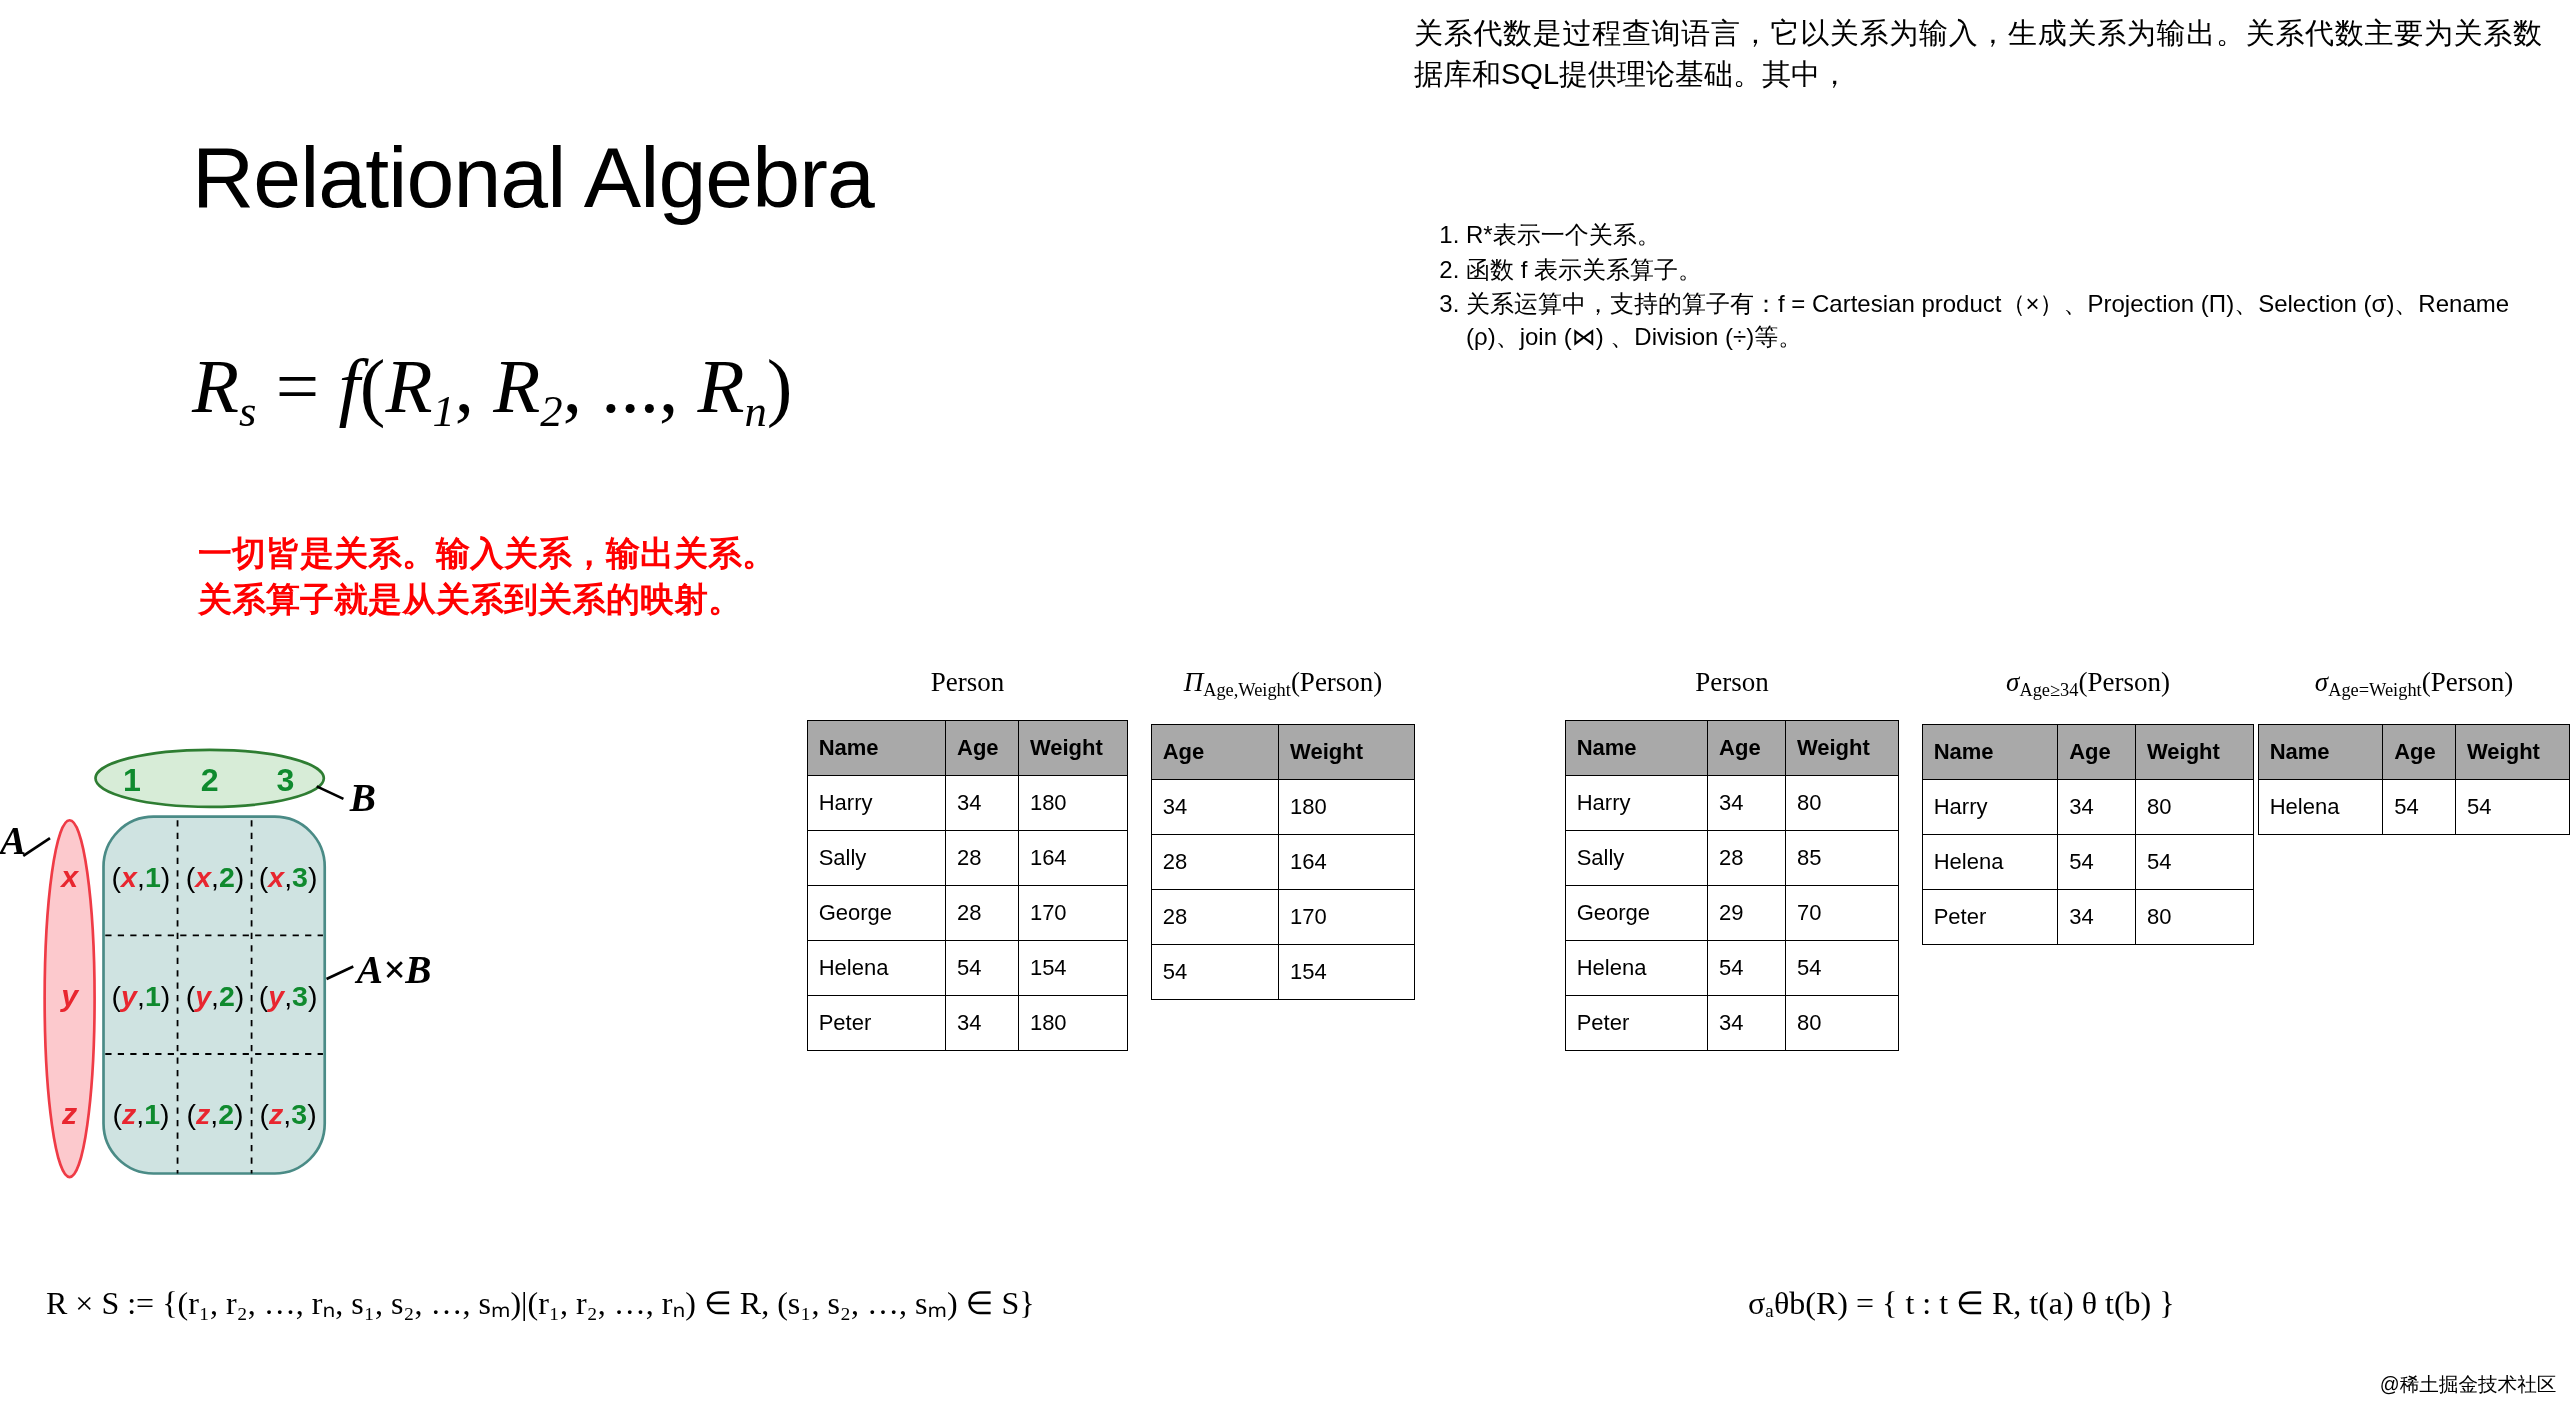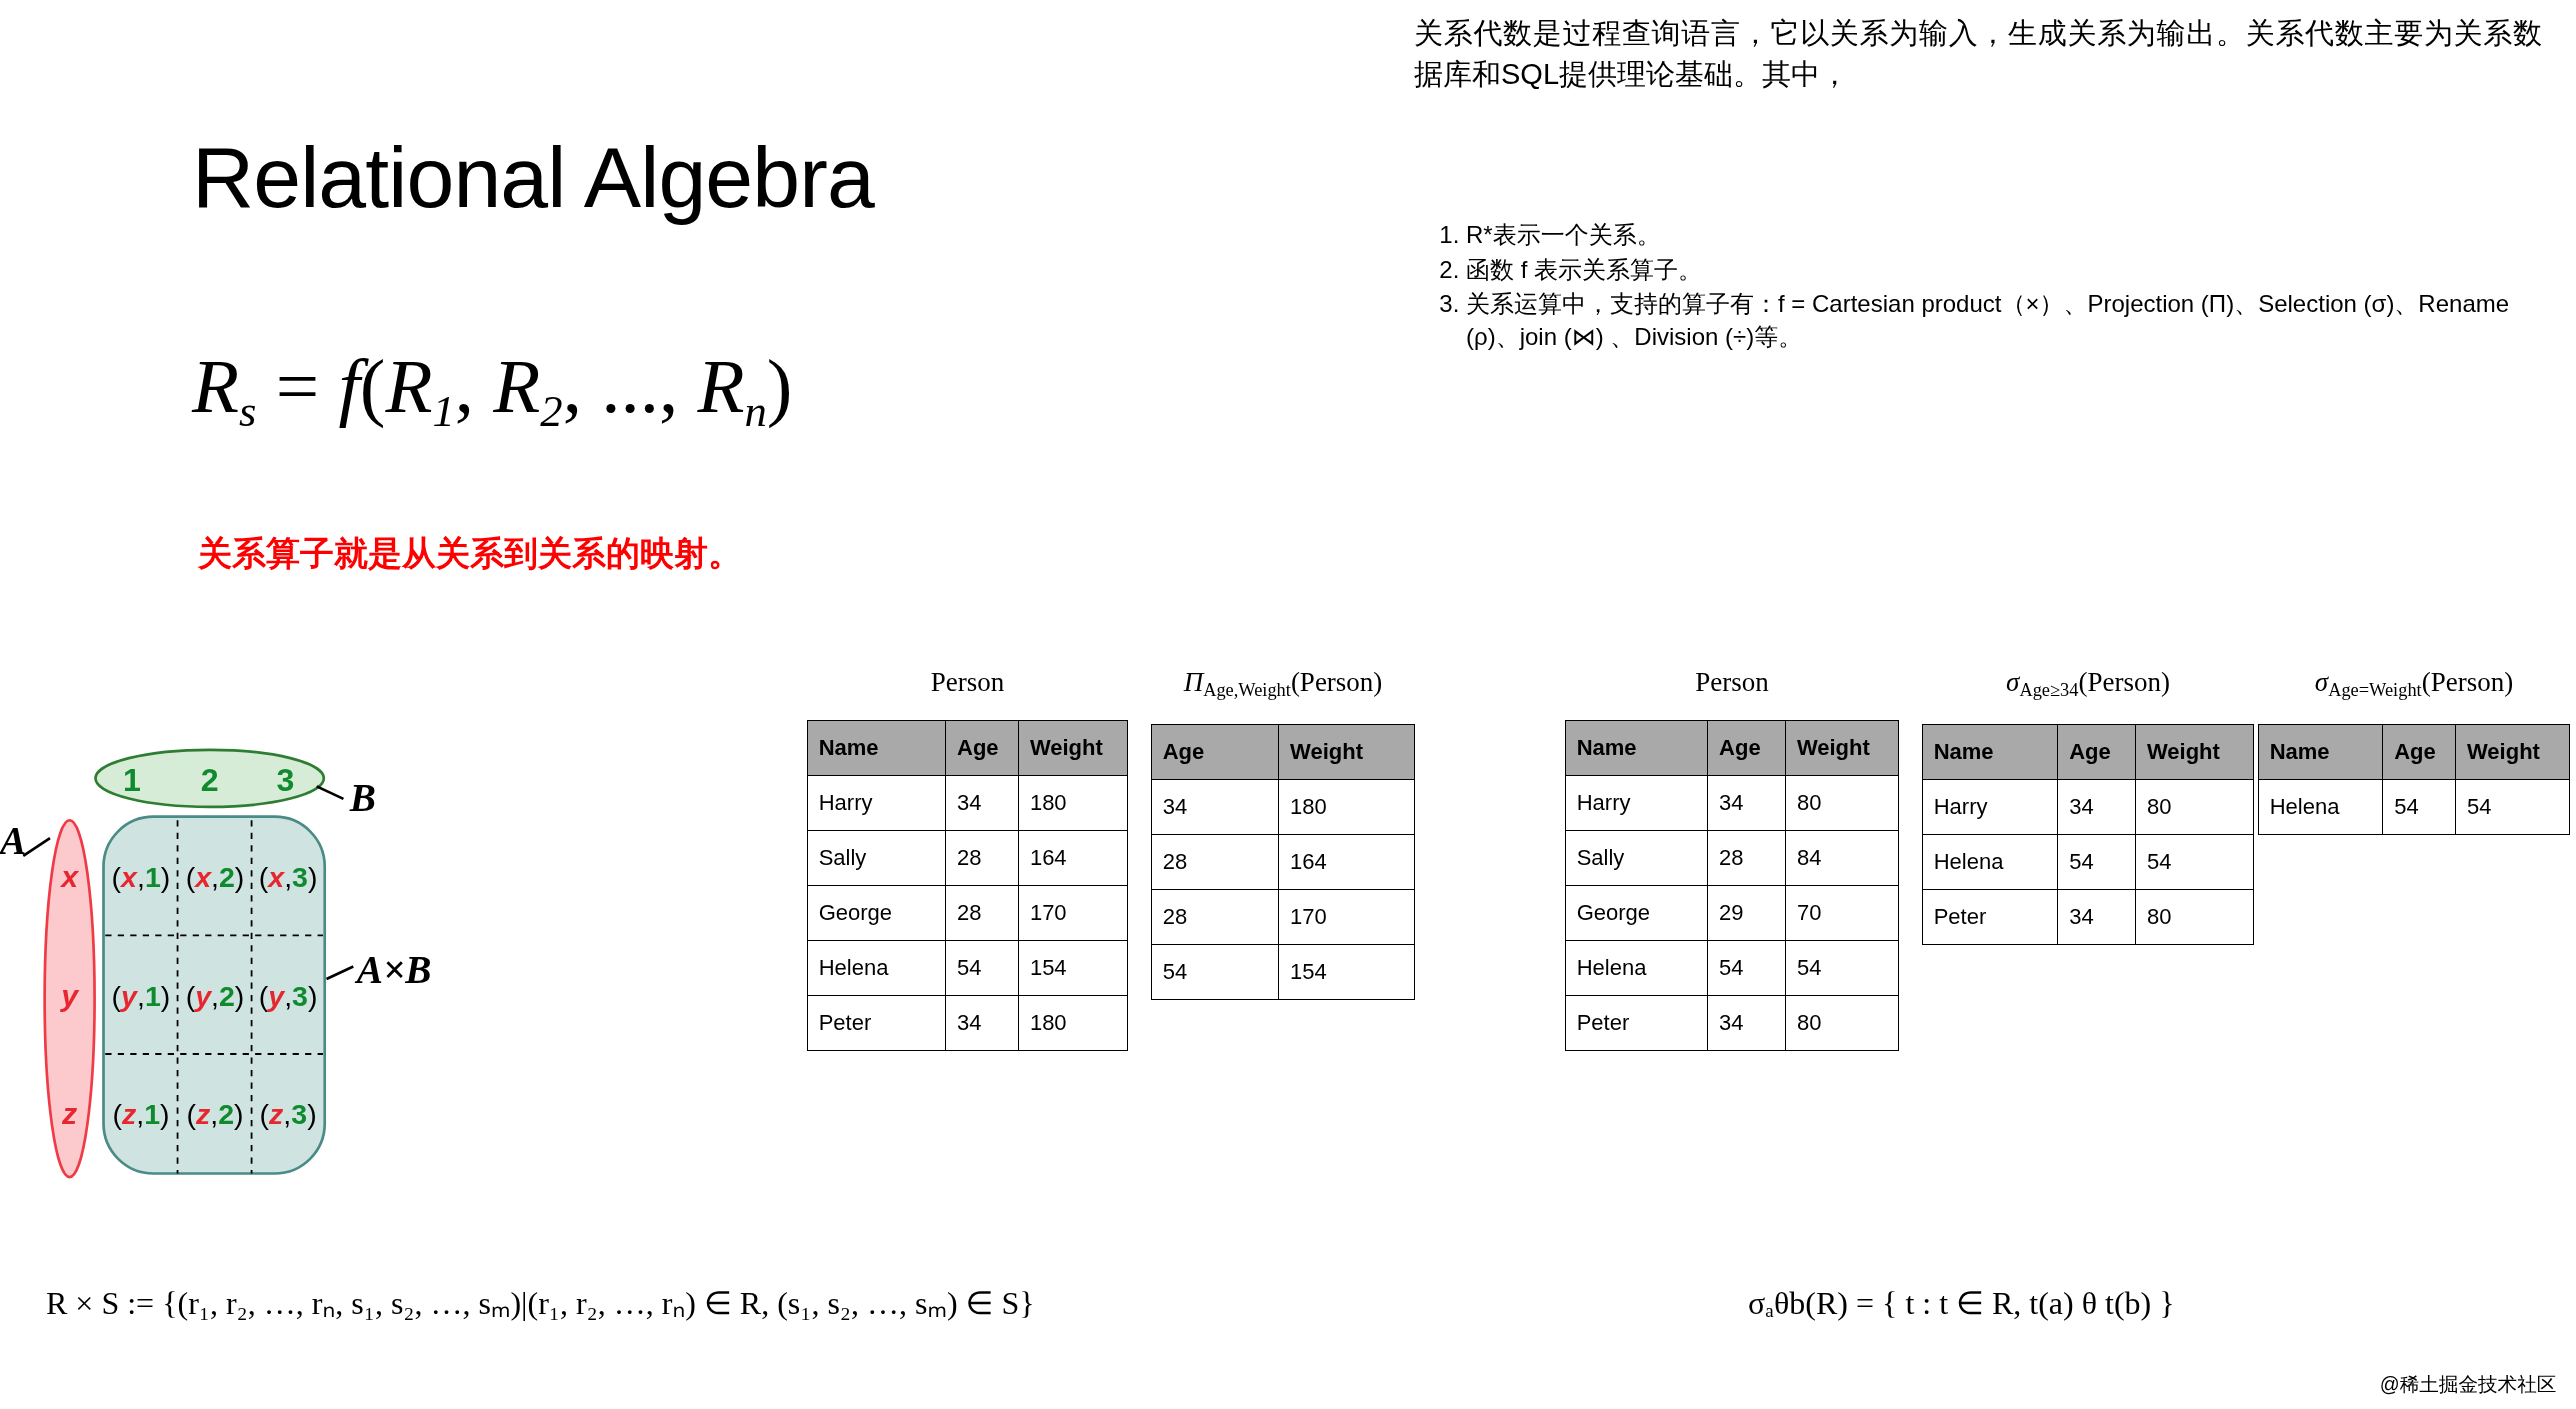--- a/index.html
+++ b/index.html
@@ -138,20 +138,21 @@
 </head>
 <body>
 
 <div class="abs" id="slide-title">Relational Algebra</div>
 
 <div class="abs" id="main-formula">
   <span><span>R</span><span class="sub">s</span></span><span class="op"> = </span><span>f</span><span class="op">(</span><span><span>R</span><span class="sub">1</span></span><span class="op">,&nbsp;</span><span><span>R</span><span class="sub">2</span></span><span class="op">, ..., </span><span><span>R</span><span class="sub">n</span></span><span class="op">)</span>
 </div>
 
 <div class="abs" id="red-note">
+  <div>一切皆是关系。输入关系，输出关系。</div>
   <div>关系算子就是从关系到关系的映射。</div>
 </div>
 
 <div class="abs" id="intro-para">关系代数是过程查询语言，它以关系为输入，生成关系为输出。关系代数主要为关系数据库和SQL提供理论基础。其中，</div>
 
 <div class="abs" id="op-list">
   <ol>
     <li>R*表示一个关系。</li>
     <li>函数 f 表示关系算子。</li>
     <li>关系运算中，支持的算子有：f = Cartesian product（×）、Projection (Π)、Selection (σ)、Rename (ρ)、join (⋈) 、Division (÷)等。</li>
@@ -289,21 +290,21 @@
     </thead>
     <tbody>
       <tr>
           <td>Harry</td>
           <td>34</td>
           <td>80</td>
         </tr>
       <tr>
           <td>Sally</td>
           <td>28</td>
-          <td>84</td>
+          <td>85</td>
         </tr>
       <tr>
           <td>George</td>
           <td>29</td>
           <td>70</td>
         </tr>
       <tr>
           <td>Helena</td>
           <td>54</td>
           <td>54</td>

